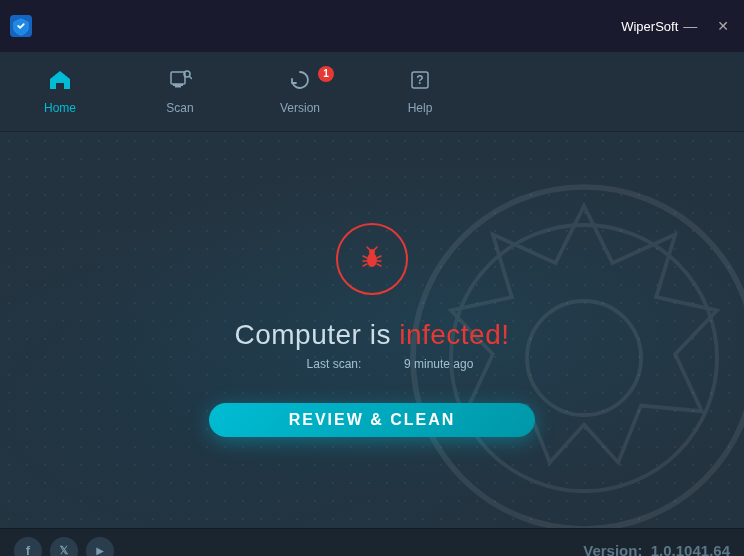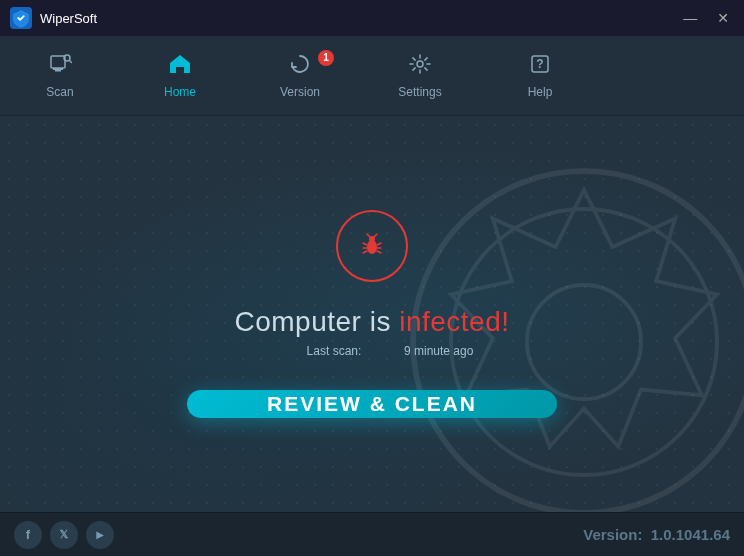--- a/index.html
+++ b/index.html
@@ -9,26 +9,27 @@
       height: 556px;
       font-family: 'Segoe UI', Arial, sans-serif;
       background: #1e2a35;
       overflow: hidden;
       position: relative;
     }
 
     
     .titlebar {
       background: #1a1a2e;
-      height: 36px;
+      height: 52px;
       display: flex;
       align-items: center;
       padding: 0 10px;
       position: relative;
       z-index: 10;
+      text-align: right;
     }
 
     .titlebar-logo {
       width: 22px;
       height: 22px;
       margin-right: 8px;
       flex-shrink: 0;
     }
 
     .titlebar-title {
@@ -194,24 +195,24 @@
       font-weight: 500;
       padding-left: 36px;
     }
 
     
     .review-btn {
       background: linear-gradient(135deg, #00bcd4, #0097a7);
       border: none;
       border-radius: 40px;
       color: white;
-      font-size: 21px;
+      font-size: 16px;
       font-weight: 700;
       letter-spacing: 2px;
-      padding: 2px 80px;
+      padding: 8px 80px;
       cursor: pointer;
       margin-top: 16px;
       text-transform: uppercase;
       box-shadow: 0 4px 20px rgba(0, 188, 212, 0.4);
       transition: all 0.2s;
     }
 
     
     .footer {
       background: #1a2530;
@@ -265,63 +266,54 @@
   </svg>
   <span class="titlebar-title">WiperSoft</span>
   <div class="titlebar-controls">
     <span class="titlebar-btn">—</span>
     <span class="titlebar-btn">✕</span>
   </div>
 </div>
 
 <nav class="navbar">
 
+  <div class="nav-item active">
+    <span class="nav-icon">
+      <svg width="24" height="22" viewBox="0 0 24 22" fill="none">
+        <path d="M12 2 L2 10 L2 20 L8 20 L8 14 L16 14 L16 20 L22 20 L22 10 Z" fill="#00bcd4"></path>
+      </svg>
+    </span>
+    <span class="nav-label">Home</span>
+  </div>
+
   <div class="nav-item">
     <span class="nav-icon">
       <svg width="24" height="22" viewBox="0 0 24 22" fill="none">
         <rect x="3" y="3" width="14" height="12" rx="1" stroke="#8aa5b8" stroke-width="1.5" fill="none"></rect>
         <rect x="5" y="15" width="10" height="2" fill="#8aa5b8"></rect>
         <rect x="7" y="17" width="6" height="1.5" fill="#8aa5b8"></rect>
         <circle cx="19" cy="5" r="3" stroke="#8aa5b8" stroke-width="1.5" fill="none"></circle>
         <line x1="21.5" y1="7.5" x2="23.5" y2="9.5" stroke="#8aa5b8" stroke-width="1.5" stroke-linecap="round"></line>
       </svg>
     </span>
     <span class="nav-label">Scan</span>
   </div>
 
-  <div class="nav-item active">
-    <span class="nav-icon">
-      <svg width="24" height="22" viewBox="0 0 24 22" fill="none">
-        <path d="M12 2 L2 10 L2 20 L8 20 L8 14 L16 14 L16 20 L22 20 L22 10 Z" fill="#00bcd4"></path>
-      </svg>
-    </span>
-    <span class="nav-label">Home</span>
-  </div>
-
 
   <div class="nav-item" style="position:relative;">
     <span class="nav-icon">
       <svg width="24" height="22" viewBox="0 0 24 22" fill="none">
         <path d="M12 3 A8 8 0 1 1 4.5 14" stroke="#8aa5b8" stroke-width="1.8" fill="none" stroke-linecap="round"></path>
         <polyline points="4,10 4,14 8,14" stroke="#8aa5b8" stroke-width="1.8" fill="none" stroke-linejoin="round" stroke-linecap="round"></polyline>
       </svg>
     </span>
     <span class="nav-badge">1</span>
     <span class="nav-label">Version</span>
   </div>
 
-  <div class="nav-item">
-    <span class="nav-icon">
-      <svg width="24" height="22" viewBox="0 0 24 22" fill="none">
-        <circle cx="12" cy="11" r="3" stroke="#8aa5b8" stroke-width="1.5" fill="none"></circle>
-        <path d="M12 2 L12 5 M12 17 L12 20 M2 11 L5 11 M19 11 L22 11 M4.9 4.9 L7.1 7.1 M16.9 14.9 L19.1 17.1 M4.9 17.1 L7.1 14.9 M16.9 7.1 L19.1 4.9" stroke="#8aa5b8" stroke-width="1.5" stroke-linecap="round"></path>
-      </svg>
-    </span>
-    <span class="nav-label">Settings</span>
-  </div>
 
   <div class="nav-item">
     <span class="nav-icon">
       <svg width="24" height="22" viewBox="0 0 24 22" fill="none">
         <rect x="4" y="3" width="16" height="16" rx="2" stroke="#8aa5b8" stroke-width="1.5" fill="none"></rect>
         <text x="12" y="15" fill="#8aa5b8" font-size="12" font-weight="bold" text-anchor="middle">?</text>
       </svg>
     </span>
     <span class="nav-label">Help</span>
   </div>

